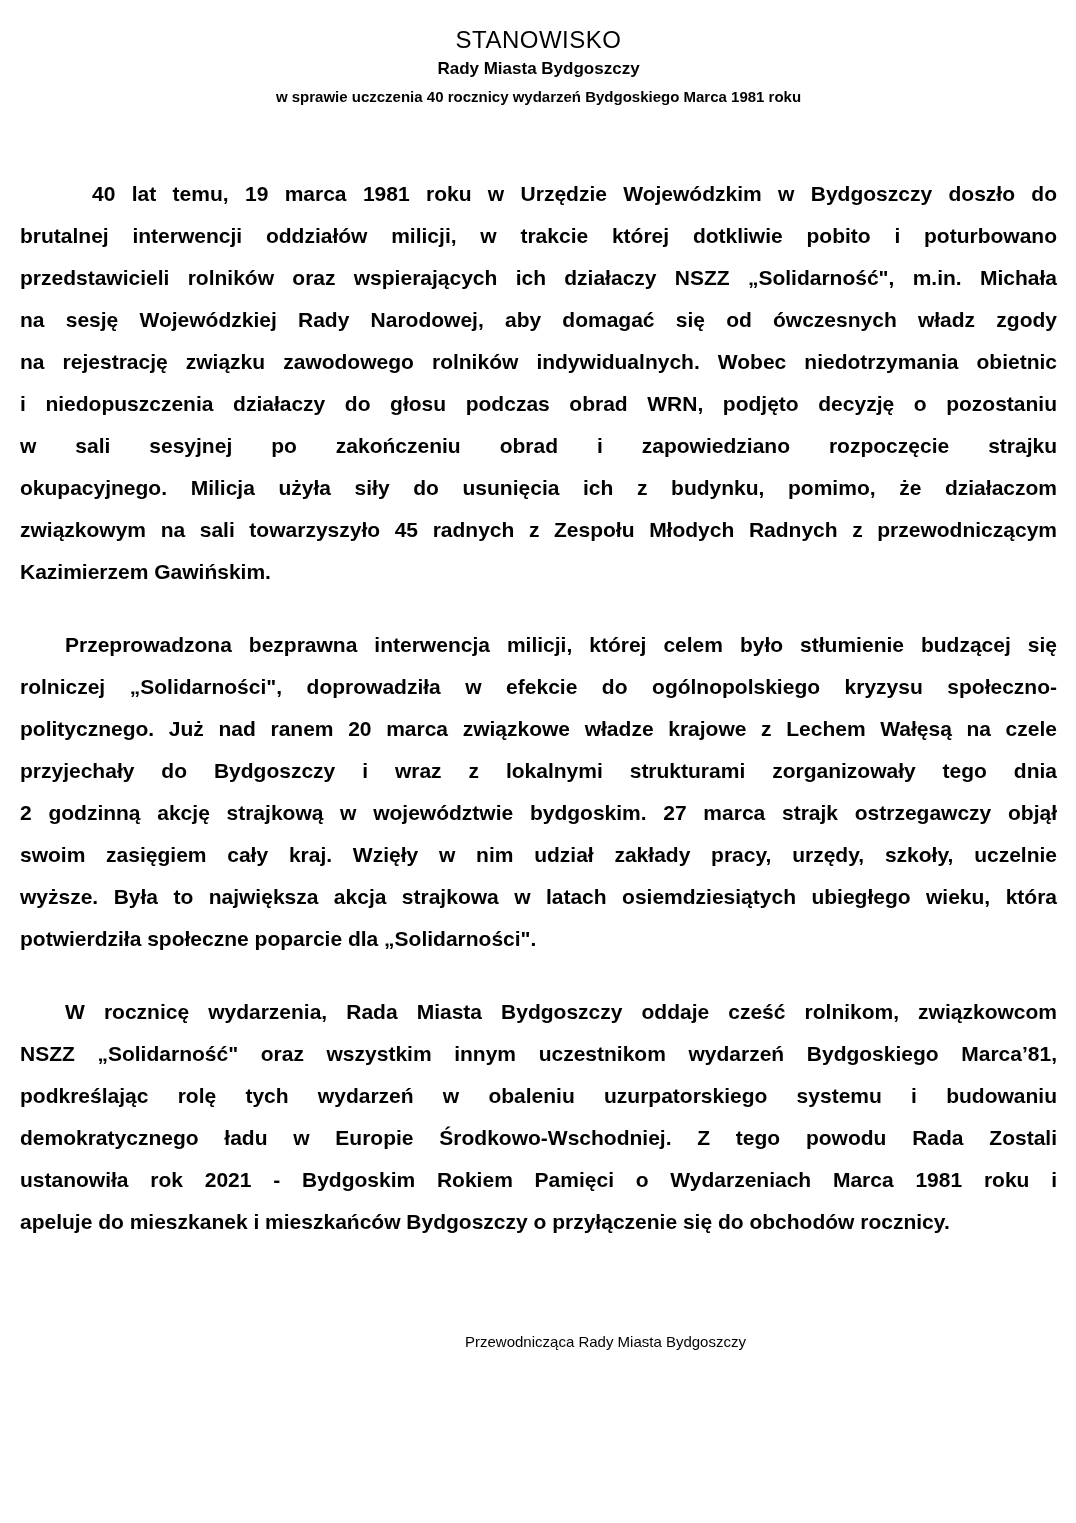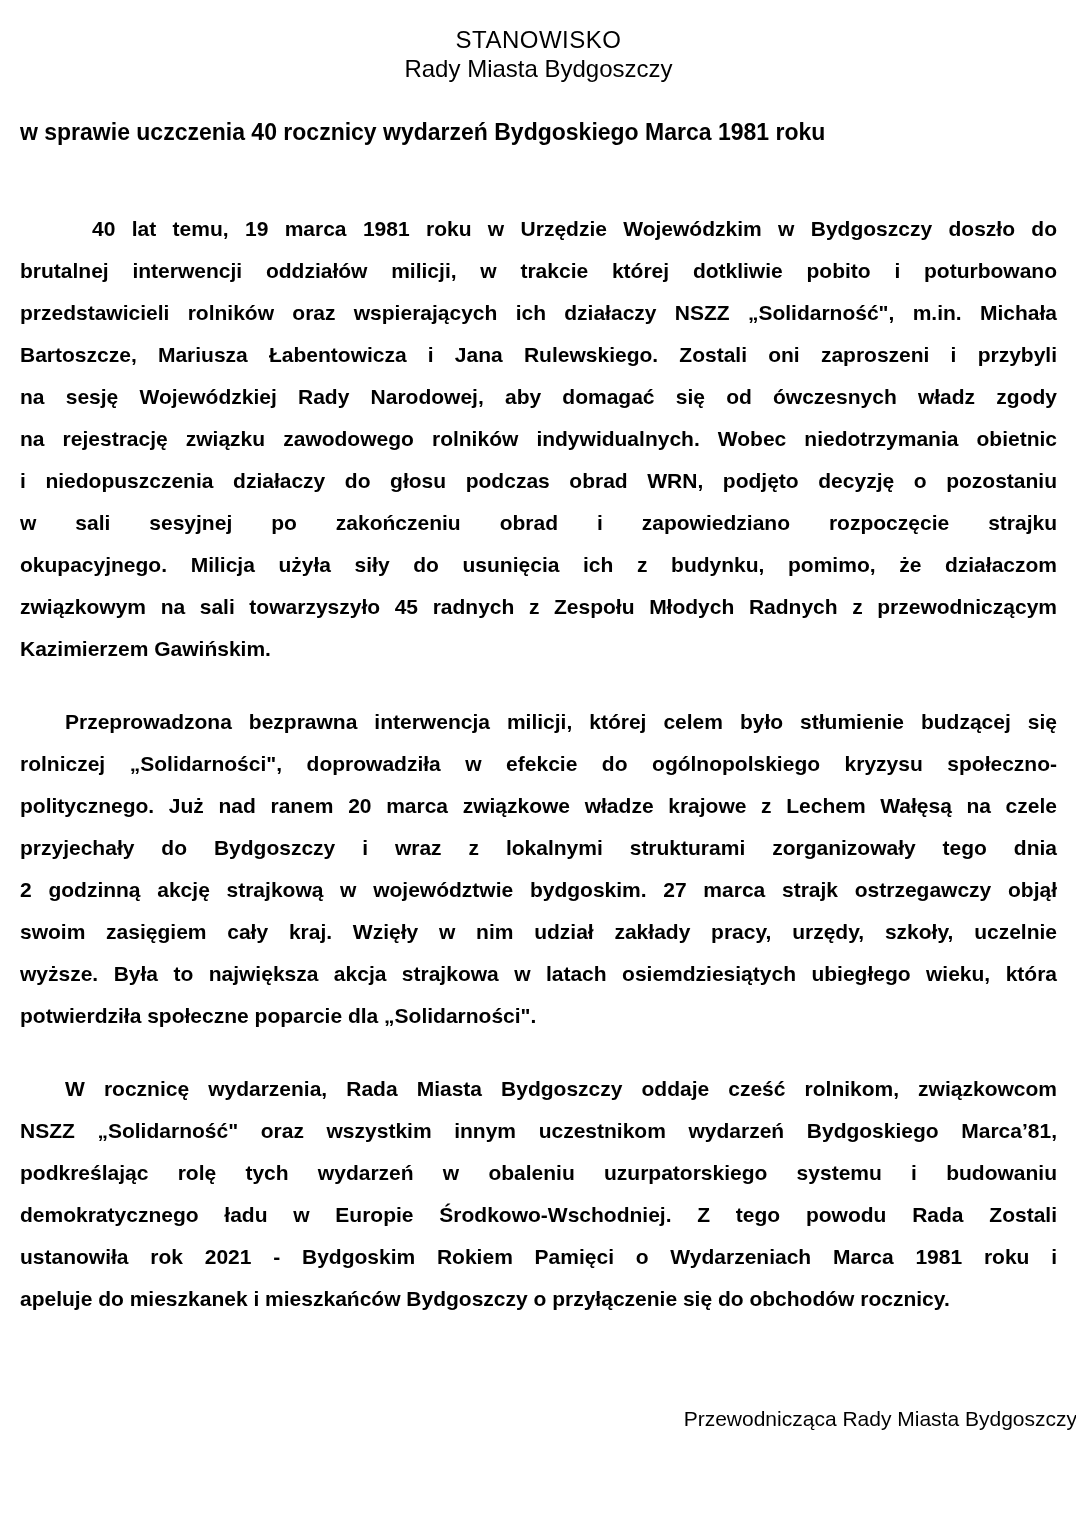--- a/index.html
+++ b/index.html
@@ -9,35 +9,35 @@
     height: 1523px;
     box-sizing: border-box;
     background: #ffffff;
     color: #000000;
     font-family: "Liberation Sans", sans-serif;
     padding: 25px 19px 0 20px;
     overflow: hidden;
   }
   .header { text-align: center; }
   .doc-title    { font-size: 24px; font-weight: 400; line-height: 30px; letter-spacing: 0.5px; }
-  .doc-subtitle { font-size: 24px; font-weight: 400; line-height: 28px; }
-  .doc-subject  { font-size: 23px; font-weight: 700; line-height: 28px; margin-top: 35px; text-align: left; }
+  .doc-subtitle { font-size: 17px; font-weight: 700; line-height: 28px; }
+  .doc-subject  { font-size: 15px; font-weight: 700; line-height: 28px; text-align: center; }
   .content { padding-top: 62px; }
   .para { font-size: 21px; line-height: 42px; }
   .para + .para { margin-top: 31px; }
   .ln { text-align: justify; text-align-last: justify; font-weight: bold; }
   .ln.last { text-align: justify; text-align-last: left; }
   .indent-lg { padding-left: 72px; }
   .indent-sm { padding-left: 45px; }
   .signature {
     margin-top: 78px;
     margin-left: 445px;
     width: 612px;
-    text-align: right;
-    font-size: 21px;
+    text-align: left;
+    font-size: 15px;
     line-height: 42px;
   }
   .sig-name { margin-top: 12px; }
 </style>
 </head>
 <body>
 
 <div class="page">
 
   <div class="header">
@@ -45,21 +45,20 @@
     <div class="doc-subtitle">Rady Miasta Bydgoszczy</div>
     <div class="doc-subject">w sprawie uczczenia 40 rocznicy wydarzeń Bydgoskiego Marca 1981 roku</div>
   </div>
 
   <div class="content">
 
     <div class="para">
       <div class="ln indent-lg">40 lat temu, 19 marca 1981 roku w Urzędzie Wojewódzkim w Bydgoszczy doszło do</div>
       <div class="ln">brutalnej interwencji oddziałów milicji, w trakcie której dotkliwie pobito i poturbowano</div>
       <div class="ln">przedstawicieli rolników oraz wspierających ich działaczy NSZZ „Solidarność", m.in. Michała</div>
-      <div class="ln">Bartoszcze, Mariusza Łabentowicza i Jana Rulewskiego. Zostali oni zaproszeni i przybyli</div>
       <div class="ln">na sesję Wojewódzkiej Rady Narodowej, aby domagać się od ówczesnych władz zgody</div>
       <div class="ln">na rejestrację związku zawodowego rolników indywidualnych. Wobec niedotrzymania obietnic</div>
       <div class="ln">i niedopuszczenia działaczy do głosu podczas obrad&nbsp;WRN, podjęto decyzję o pozostaniu</div>
       <div class="ln">w sali sesyjnej po zakończeniu obrad i zapowiedziano rozpoczęcie strajku</div>
       <div class="ln">okupacyjnego.&nbsp;Milicja&nbsp;użyła siły do usunięcia&nbsp;ich z&nbsp;budynku, pomimo, że działaczom</div>
       <div class="ln">związkowym na sali towarzyszyło 45 radnych z Zespołu Młodych Radnych z przewodniczącym</div>
       <div class="ln last">Kazimierzem Gawińskim.</div>
     </div>
 
     <div class="para">

